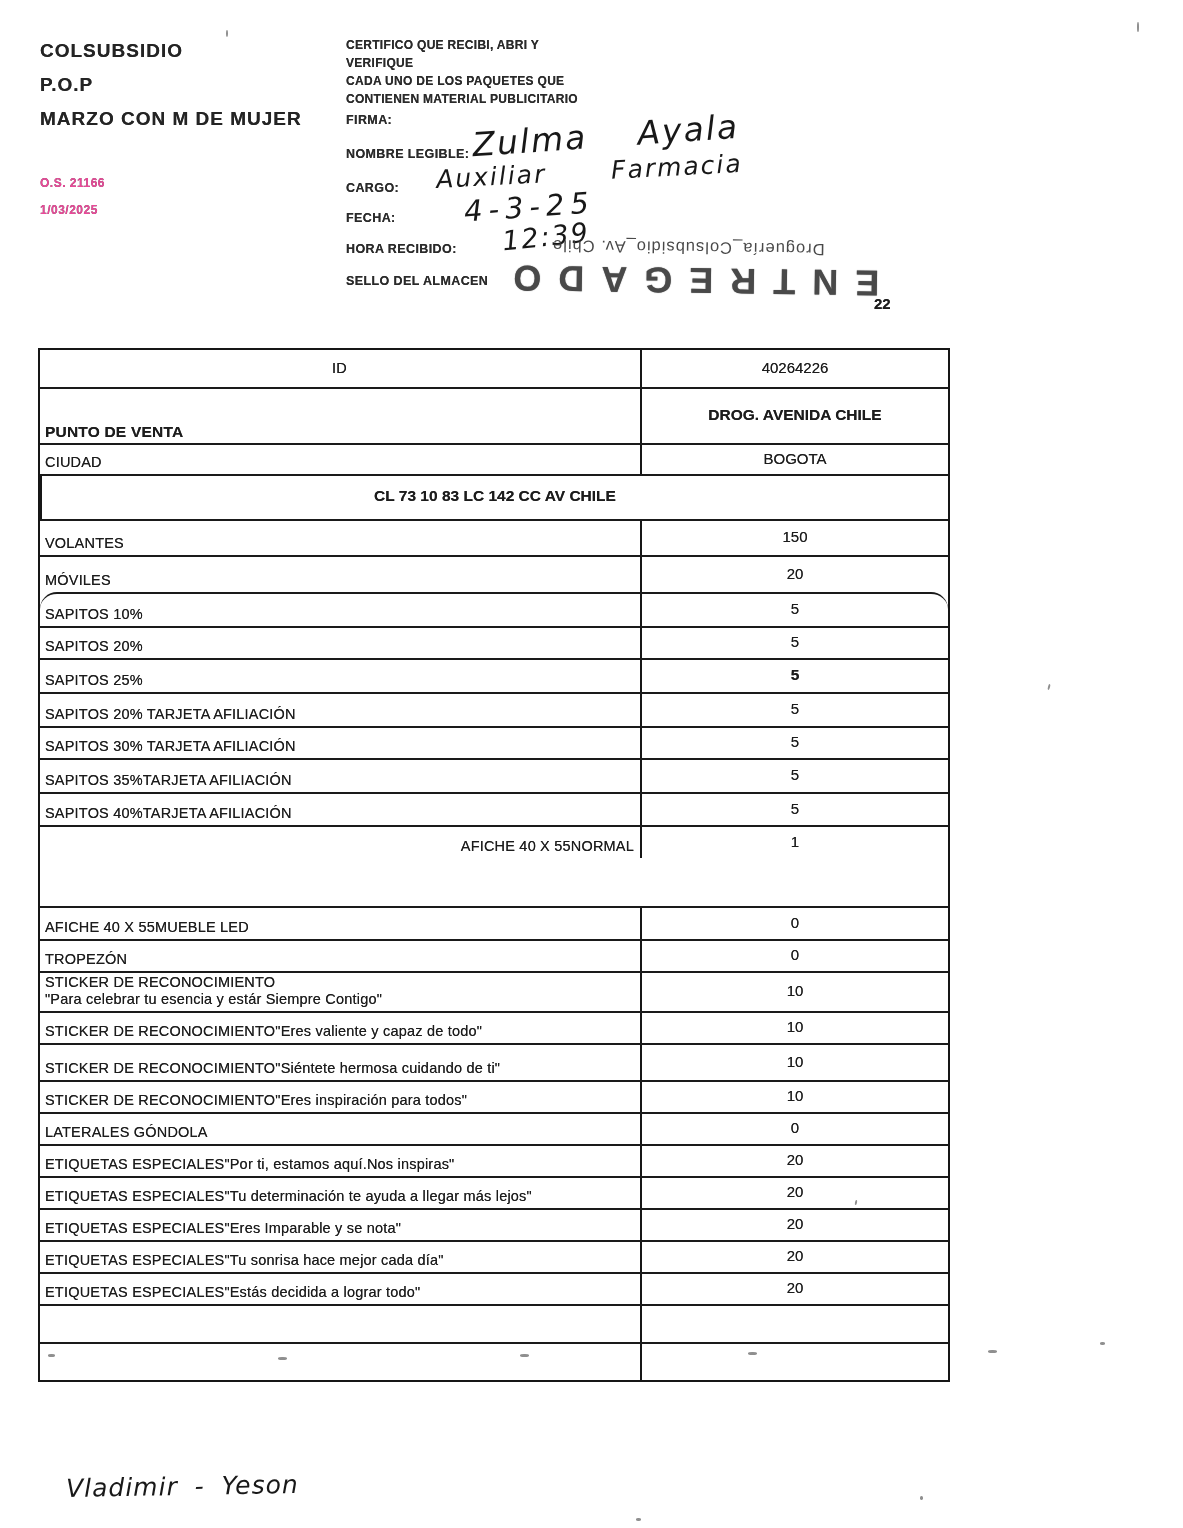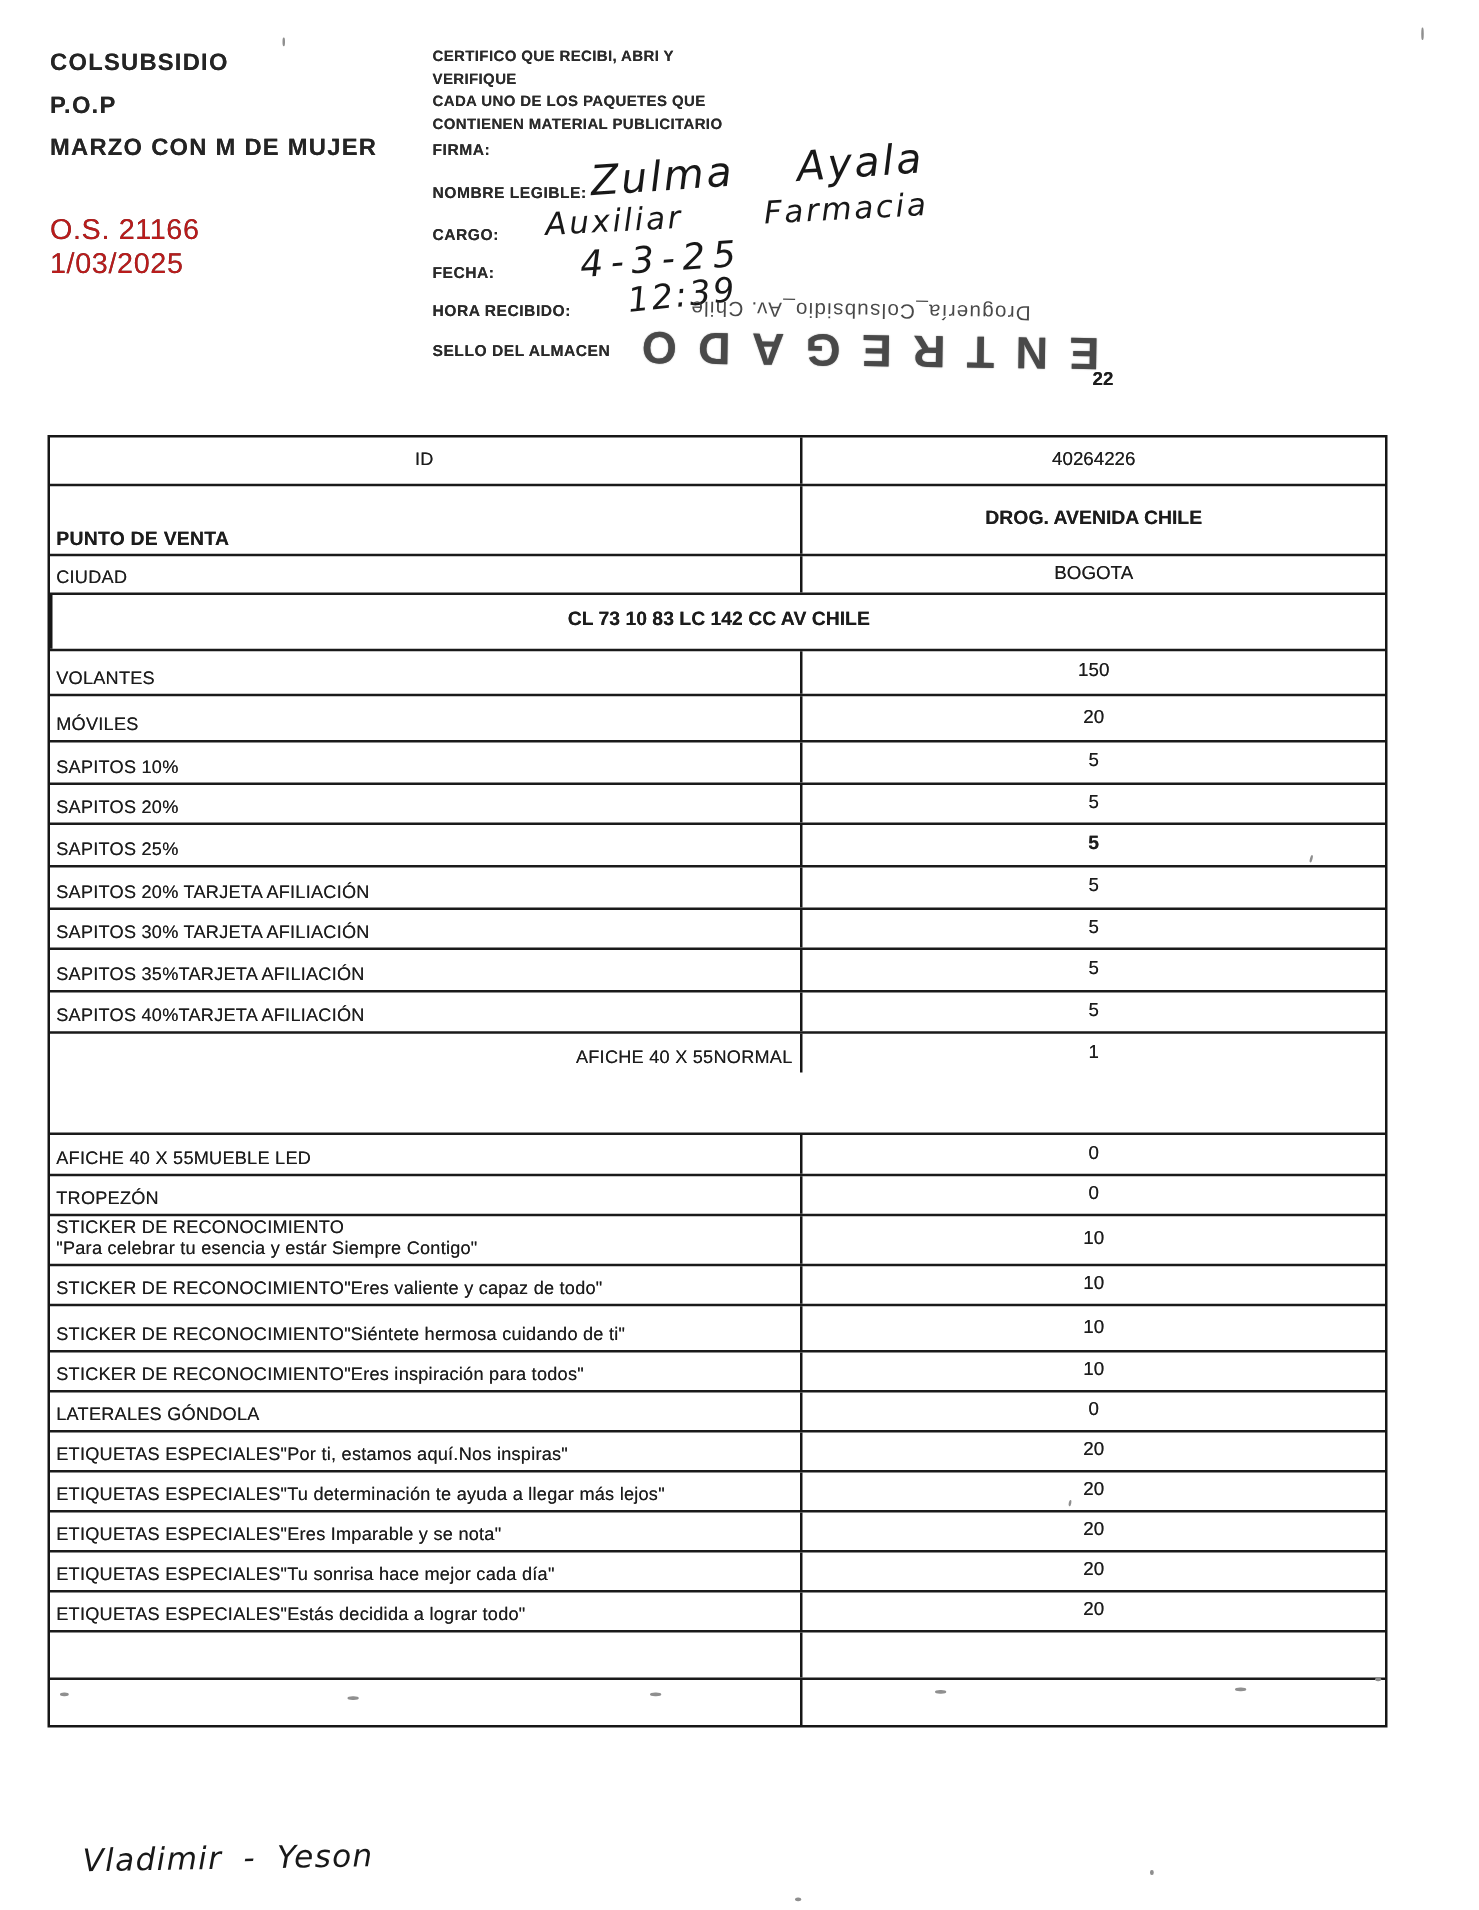--- a/index.html
+++ b/index.html
@@ -5,21 +5,21 @@
   html,body{margin:0;padding:0;}
   body{
     width:1183px;height:1528px;position:relative;background:#ffffff;
     font-family:"Liberation Sans", sans-serif;color:#1c1c1c;overflow:hidden;
   }
   .print{text-shadow:0 0 .5px rgba(45,45,45,.85);}
 
   
   .brand{position:absolute;left:40px;top:34px;font-weight:bold;font-size:19px;letter-spacing:1px;color:#242424;}
   .brand div{line-height:34px;white-space:nowrap;}
-  .os-block{position:absolute;left:40px;top:170px;font-weight:normal;font-size:23px;letter-spacing:.5px;color:#b91c1c;}
+  .os-block{position:absolute;left:40px;top:170px;font-weight:bold;font-size:12px;letter-spacing:.5px;color:#ec4899;}
   .os-block div{line-height:27px;}
 
   
   .cert{position:absolute;left:346px;top:36px;font-size:12px;font-weight:bold;letter-spacing:.3px;line-height:18px;color:#2a2a2a;}
   .field-label{position:absolute;left:346px;font-size:12.5px;font-weight:bold;letter-spacing:.4px;color:#2a2a2a;white-space:nowrap;}
 
   
   .hand{position:absolute;font-family:"DejaVu Sans", sans-serif;font-style:italic;color:#181818;white-space:nowrap;}
   .hand-nombre{left:472px;top:116px;font-size:33px;transform:rotate(-4deg);word-spacing:38px;letter-spacing:2px;}
   .hand-cargo{left:436px;top:157px;font-size:25px;transform:rotate(-3deg);word-spacing:55px;letter-spacing:2px;}
@@ -28,21 +28,21 @@
   .hand-footer{left:66px;top:1472px;font-size:25px;transform:rotate(-1deg);letter-spacing:1px;word-spacing:8px;}
 
   
   .stamp{position:absolute;left:492px;top:238px;width:392px;transform:rotate(180.8deg);
          text-align:center;color:#3a3a3a;opacity:.92;}
   .stamp-title{font-size:36px;font-weight:bold;letter-spacing:17px;text-shadow:0 0 1px #666;white-space:nowrap;}
   .stamp-sub{font-size:16.5px;letter-spacing:1px;margin-top:2px;white-space:nowrap;}
   .page-num{position:absolute;left:874px;top:295px;font-size:15px;font-weight:bold;}
 
   
-  .items-table{position:absolute;left:38px;top:348px;width:1072px;border:2px solid #161616;box-sizing:border-box;}
+  .items-table{position:absolute;left:38px;top:348px;width:912px;border:2px solid #161616;box-sizing:border-box;}
   .trow{display:flex;border-top:2px solid #1a1a1a;box-sizing:border-box;}
   .trow-first{border-top:none;}
   .tcell{box-sizing:border-box;}
   .tlabel{width:600px;display:flex;flex-direction:column;justify-content:flex-end;padding:2px 6px 3px 5px;font-size:14.5px;letter-spacing:.2px;}
   .tlabel div{line-height:17px;}
   .tlabel.center{justify-content:center;align-items:center;}
   .tvalue{flex:1;border-left:2px solid #161616;display:flex;align-items:center;justify-content:center;font-size:15px;padding-bottom:3px;}
   .b{font-weight:bold;font-size:15.5px;}
 
   
@@ -115,21 +115,21 @@
           <div>VOLANTES</div>
         </div>
         <div class="tcell tvalue print">150</div>
       </div>
       <div class="trow" style="height: 37px;">
         <div class="tcell tlabel print">
           <div>MÓVILES</div>
         </div>
         <div class="tcell tvalue print">20</div>
       </div>
-      <div class="trow" style="height: 34px;">
+      <div class="trow" style="height: 34px; border-radius: 17px;">
         <div class="tcell tlabel print">
           <div>SAPITOS 10%</div>
         </div>
         <div class="tcell tvalue print">5</div>
       </div>
       <div class="trow" style="height: 32px;">
         <div class="tcell tlabel print">
           <div>SAPITOS 20%</div>
         </div>
         <div class="tcell tvalue print">5</div>

